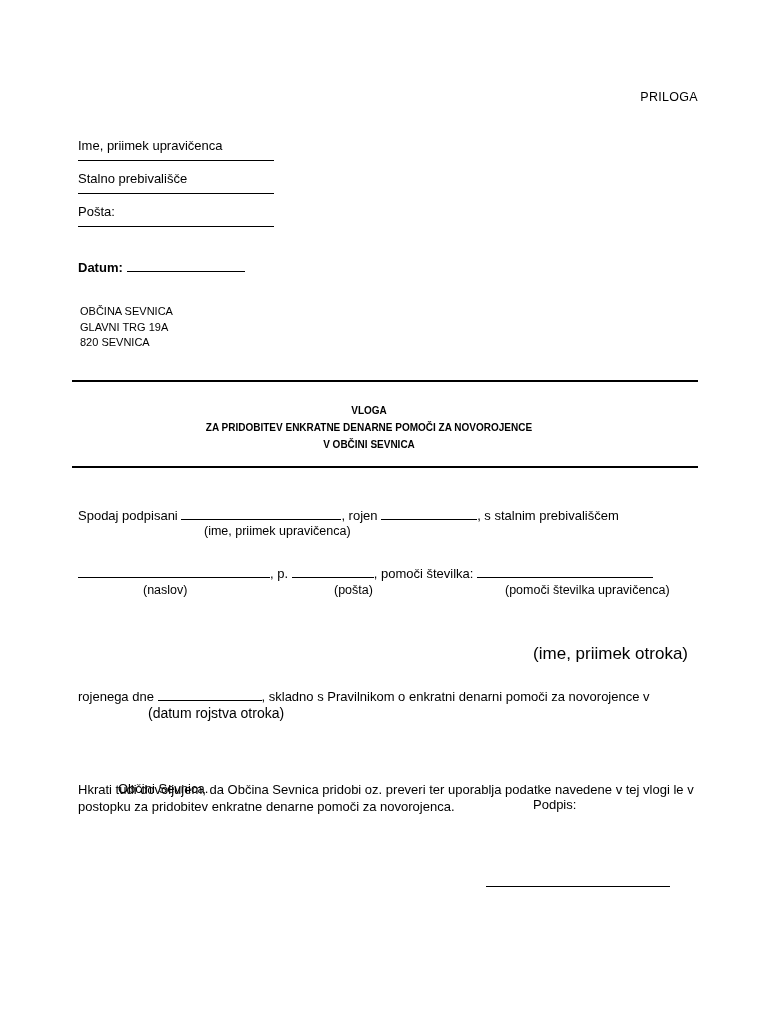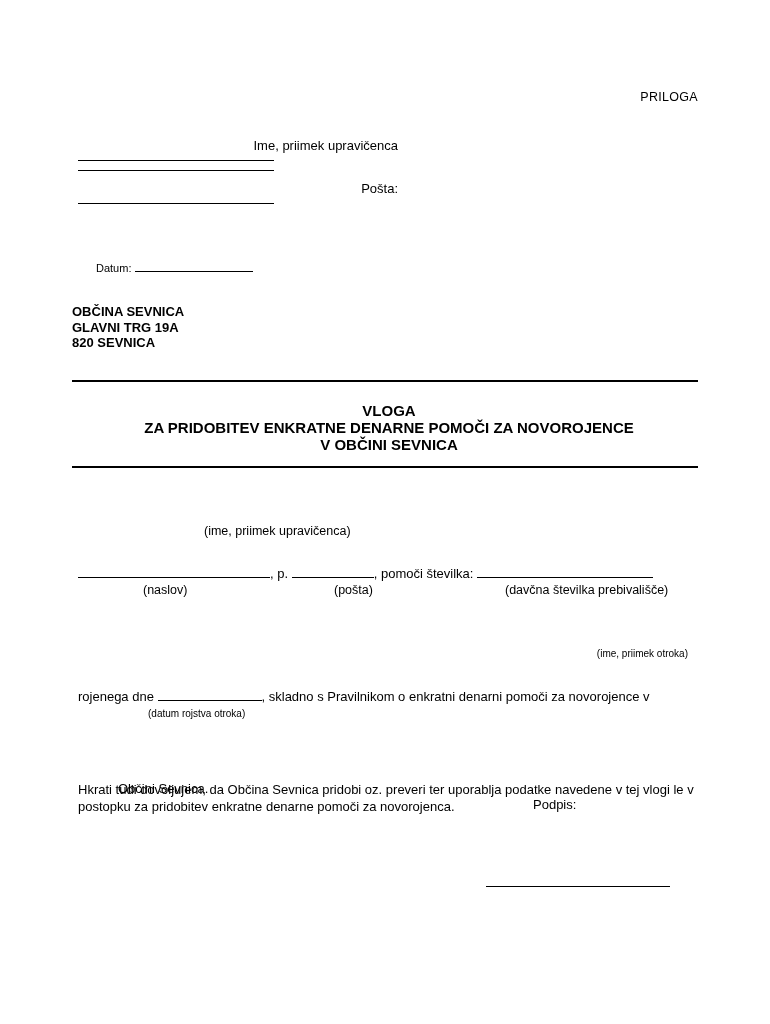--- a/index.html
+++ b/index.html
@@ -34,91 +34,91 @@
     position: absolute;
     left: 78px;
     top: 137px;
     width: 320px;
   }
   .field-line {
     font-size: 13px;
     line-height: 17px;
     margin: 0;
     padding: 0;
-    text-align: right;
   }
   .rule {
     width: 196px;
     border-bottom: 1px solid #000;
     height: 0;
     margin-top: 6px;
     margin-bottom: 9px;
   }
   .date-row {
     position: absolute;
-    left: 96px;
+    left: 78px;
     top: 259px;
-    font-size: 11px;
+    font-size: 13px;
+    font-weight: bold;
   }
   .date-row .blank {
     display: inline-block;
     width: 118px;
     border-bottom: 1px solid #000;
     height: 12px;
     margin-left: 4px;
   }
   .address-block {
     position: absolute;
-    left: 72px;
+    left: 80px;
     top: 304px;
-    font-size: 13px;
+    font-size: 11px;
     line-height: 15.5px;
-    font-weight: bold;
+    font-weight: normal;
   }
   .address-block div {
     white-space: nowrap;
   }
   .hr-thick-top {
     position: absolute;
     left: 72px;
     top: 380px;
     width: 626px;
     border-top: 2.5px solid #000;
   }
   .hr-thick-bottom {
     position: absolute;
     left: 72px;
     top: 466px;
     width: 626px;
     border-top: 2.5px solid #000;
   }
   .title-block {
     position: absolute;
-    left: 76px;
+    left: 56px;
     top: 402px;
     width: 626px;
     text-align: center;
     font-weight: bold;
-    font-size: 15px;
+    font-size: 10px;
     line-height: 17px;
   }
   .body-text {
     position: absolute;
     left: 78px;
     width: 620px;
     font-size: 13px;
     line-height: 17px;
   }
   .p1 { top: 507px; }
   .p1-sub { top: 523px; left: 204px; font-size: 12.5px; }
   .p2 { top: 565px; }
   .p3 { top: 628px; }
-  .p3-sub { top: 645px; font-size: 10px; text-align: right; width: 610px; }
+  .p3-sub { top: 645px; font-size: 17px; text-align: right; width: 610px; }
   .p4 { top: 688px; }
-  .p4-sub { top: 705px; left: 148px; font-size: 10px; }
+  .p4-sub { top: 705px; left: 148px; font-size: 14px; }
   .p5 { top: 780px; margin-left: 40px; }
   .p6 { top: 781px; width: 616px; }
   .signature-label {
     position: absolute;
     left: 533px;
     top: 797px;
     font-size: 13px;
   }
   .signature-rule {
     position: absolute;
@@ -151,20 +151,21 @@
 </head>
 <body>
 
 <div class="page">
 
   <div class="attachment-label">PRILOGA</div>
 
   <div class="applicant-block">
     <p class="field-line">Ime, priimek upravičenca</p>
     <div class="rule"></div>
+    <p class="field-line">Stalno prebivališče</p>
     <div class="rule"></div>
     <p class="field-line">Pošta:</p>
     <div class="rule"></div>
   </div>
 
   <div class="date-row">
     <span>Datum:</span><span class="blank"></span>
   </div>
 
   <div class="address-block">
@@ -176,32 +177,37 @@
   <div class="hr-thick-top"></div>
 
   <div class="title-block">
     <div>VLOGA</div>
     <div>ZA PRIDOBITEV ENKRATNE DENARNE POMOČI ZA NOVOROJENCE</div>
     <div>V OBČINI SEVNICA</div>
   </div>
 
   <div class="hr-thick-bottom"></div>
 
+  <div class="body-text p1">
+    <span>Spodaj podpisani</span>
+    <span class="blank-inline b-name"></span><span>, rojen</span>
+    <span class="blank-inline b-born"></span><span>, s stalnim prebivališčem</span>
+  </div>
 
   <div class="body-text p1-sub" style="width:auto;">(ime, priimek upravičenca)</div>
 
   <div class="body-text p2">
     <span class="blank-inline b-addr"></span><span>, p.</span>
     <span class="blank-inline b-post"></span><span>, pomoči številka:</span>
     <span class="blank-inline b-tax"></span>
   </div>
 
   <div class="sub-row sub-naslov">(naslov)</div>
   <div class="sub-row sub-posta">(pošta)</div>
-  <div class="sub-row sub-tax">(davčna številka prebivališče)</div>
+  <div class="sub-row sub-tax">(pomoči številka upravičenca)</div>
 
 
   <div class="body-text p3-sub">(ime, priimek otroka)</div>
 
   <div class="body-text p4">
     <span>rojenega dne</span>
     <span class="blank-inline b-bdate"></span><span>, skladno s Pravilnikom o enkratni denarni pomoči za novorojence v</span>
   </div>
 
   <div class="body-text p4-sub" style="width:auto;">(datum rojstva otroka)</div>

